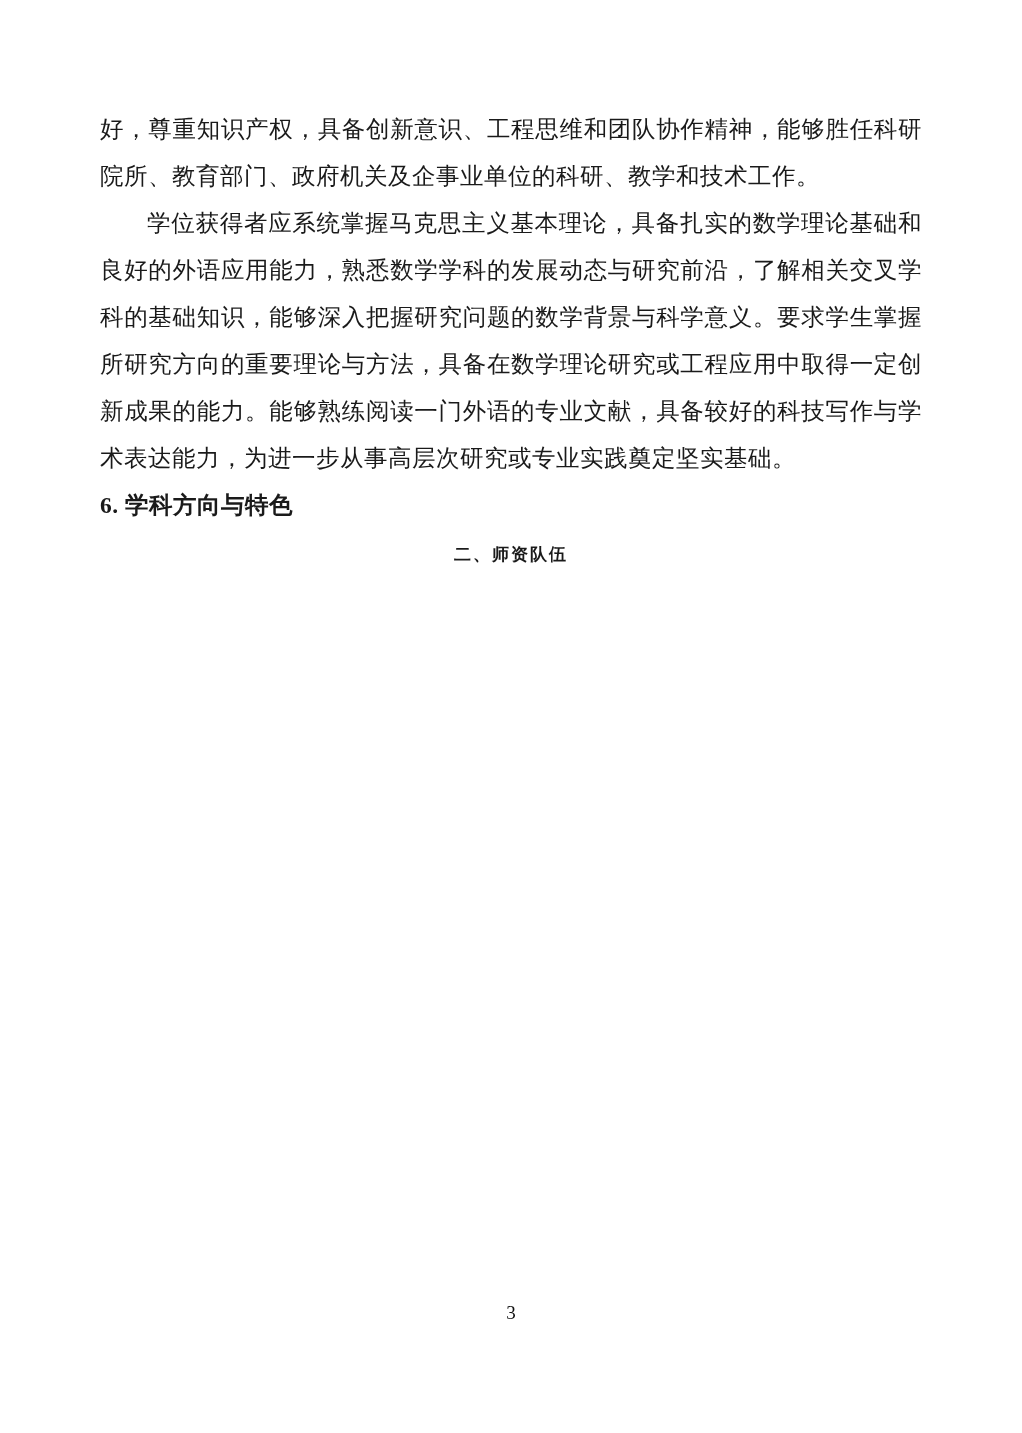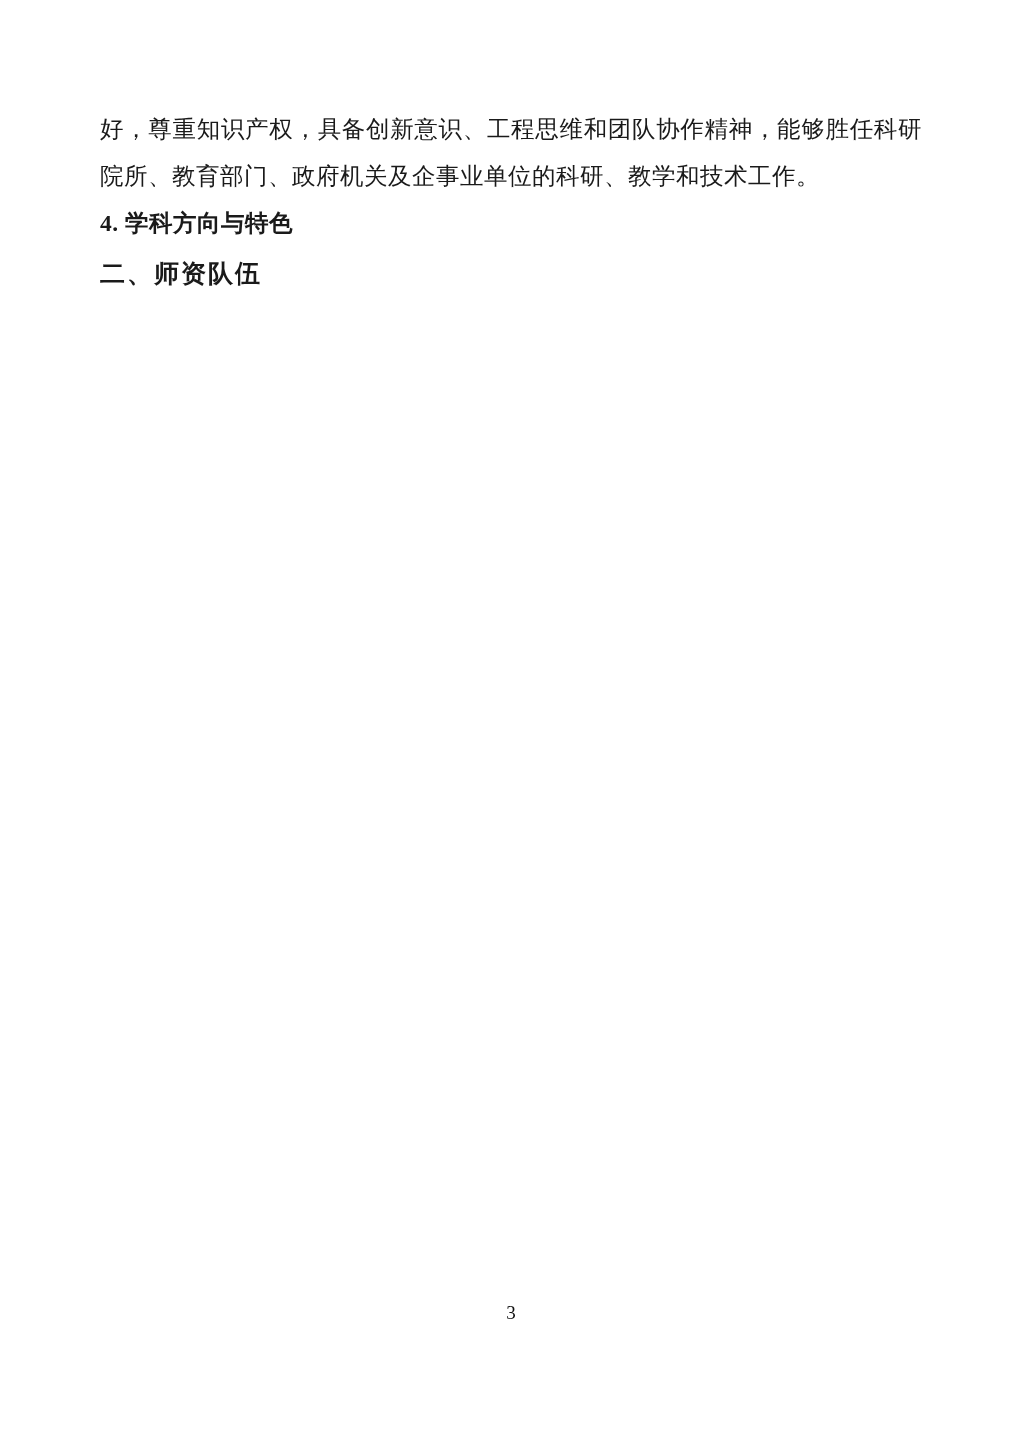--- a/index.html
+++ b/index.html
@@ -43,41 +43,42 @@
     text-align: left;
   }
   .subheading {
     font-weight: bold;
     text-indent: 2em;
     text-align: left;
   }
   .heading-major {
     font-family: "Liberation Sans", "DejaVu Sans", sans-serif;
     font-weight: bold;
-    font-size: 25px;
+    font-size: 17px;
     line-height: 52px;
     text-indent: 0;
-    text-align: left;
+    text-align: center;
     letter-spacing: 2px;
   }
   .page-number {
     position: absolute;
     left: 0;
     top: 1298px;
     width: 100%;
     text-align: center;
     font-size: 19px;
     line-height: 30px;
     color: #111111;
   }
 </style>
 </head>
 <body>
 
 <div class="page">
   <div class="content">
     <p class="para-cont">好，尊重知识产权，具备创新意识、工程思维和团队协作精神，能够胜任科研院所、教育部门、政府机关及企事业单位的科研、教学和技术工作。</p>
-    <p class="heading-num">4. 学科方向与特色</p>
+    <p class="para">学位获得者应系统掌握马克思主义基本理论，具备扎实的数学理论基础和良好的外语应用能力，熟悉数学学科的发展动态与研究前沿，了解相关交叉学科的基础知识，能够深入把握研究问题的数学背景与科学意义。要求学生掌握所研究方向的重要理论与方法，具备在数学理论研究或工程应用中取得一定创新成果的能力。能够熟练阅读一门外语的专业文献，具备较好的科技写作与学术表达能力，为进一步从事高层次研究或专业实践奠定坚实基础。</p>
+    <p class="heading-num">6. 学科方向与特色</p>
     <p class="heading-major">二、师资队伍</p>
   </div>
 
   <div class="page-number">3</div>
 </div>
 
 </body></html>

